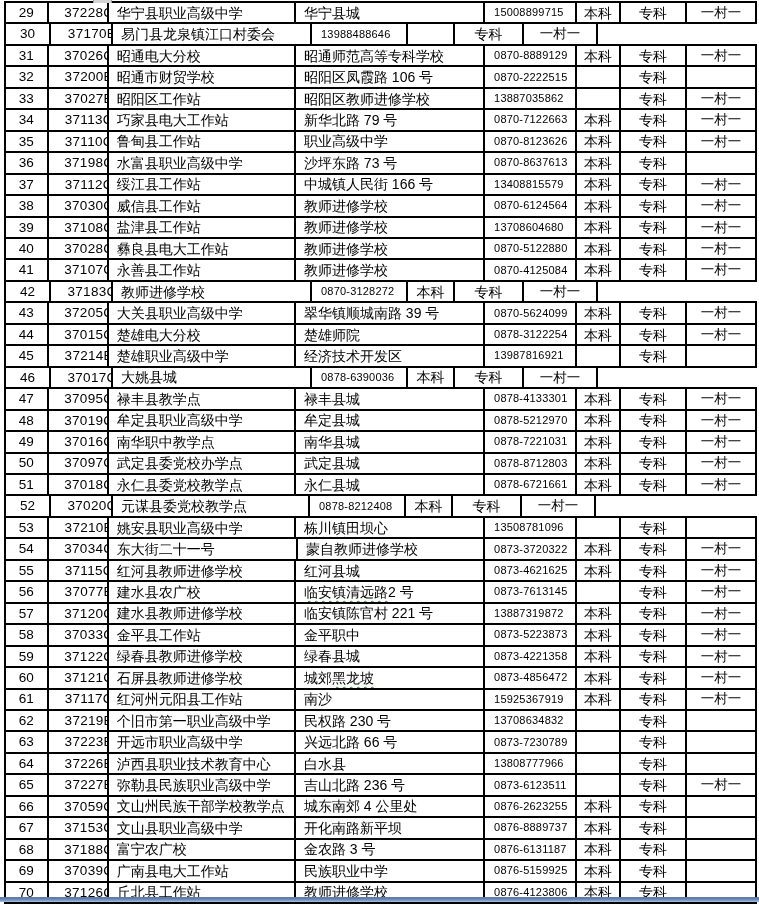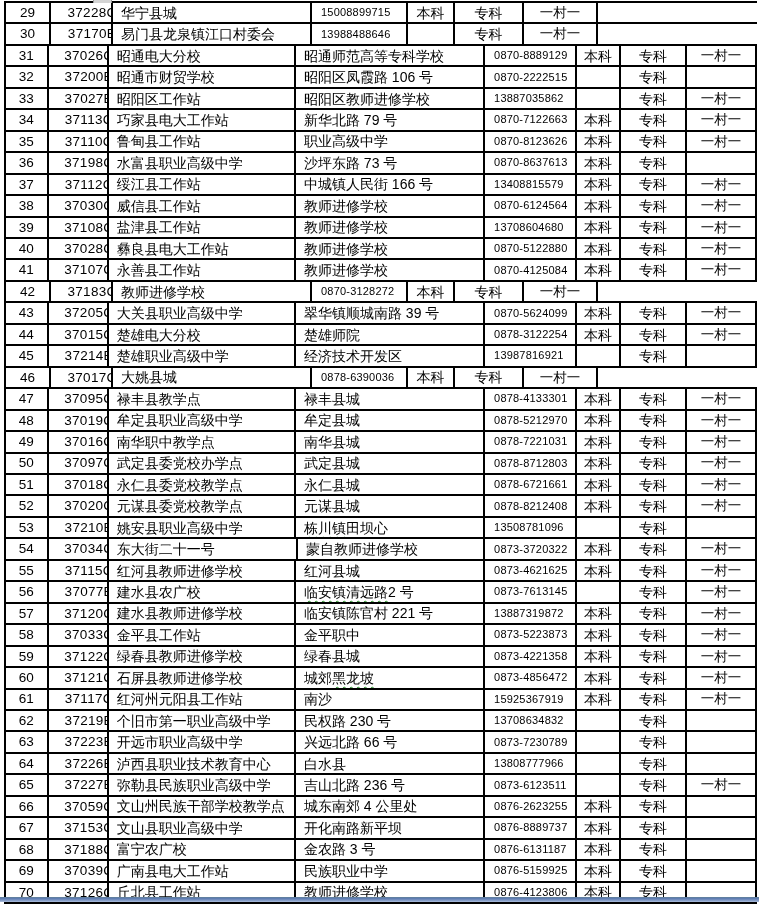--- a/index.html
+++ b/index.html
@@ -54,20 +54,21 @@
 </style>
 </head>
 <body>
 
 <div class="ui-fragment"></div>
 
 <div class="doc-table" id="doc-table">
   <div class="t-row">
     <div class="cell c-no">29</div>
     <div class="cell c-code">37228C</div>
+    <div class="cell c-name">华宁县职业高级中学</div>
     <div class="cell c-address">华宁县城</div>
     <div class="cell c-phone">15008899715</div>
     <div class="cell c-benke">本科</div>
     <div class="cell c-zhuanke">专科</div>
     <div class="cell c-ycy">一村一</div>
   </div>
 
   <div class="t-row">
     <div class="cell c-no">30</div>
     <div class="cell c-code">37170B</div>
@@ -304,21 +305,20 @@
     <div class="cell c-phone">0878-6721661</div>
     <div class="cell c-benke">本科</div>
     <div class="cell c-zhuanke">专科</div>
     <div class="cell c-ycy">一村一</div>
   </div>
 
   <div class="t-row">
     <div class="cell c-no">52</div>
     <div class="cell c-code">37020C</div>
     <div class="cell c-name">元谋县委党校教学点</div>
-    <div class="cell c-address">元谋县城</div>
     <div class="cell c-phone">0878-8212408</div>
     <div class="cell c-benke">本科</div>
     <div class="cell c-zhuanke">专科</div>
     <div class="cell c-ycy">一村一</div>
   </div>
 
   <div class="t-row">
     <div class="cell c-no">53</div>
     <div class="cell c-code">37210B</div>
     <div class="cell c-name">姚安县职业高级中学</div>

